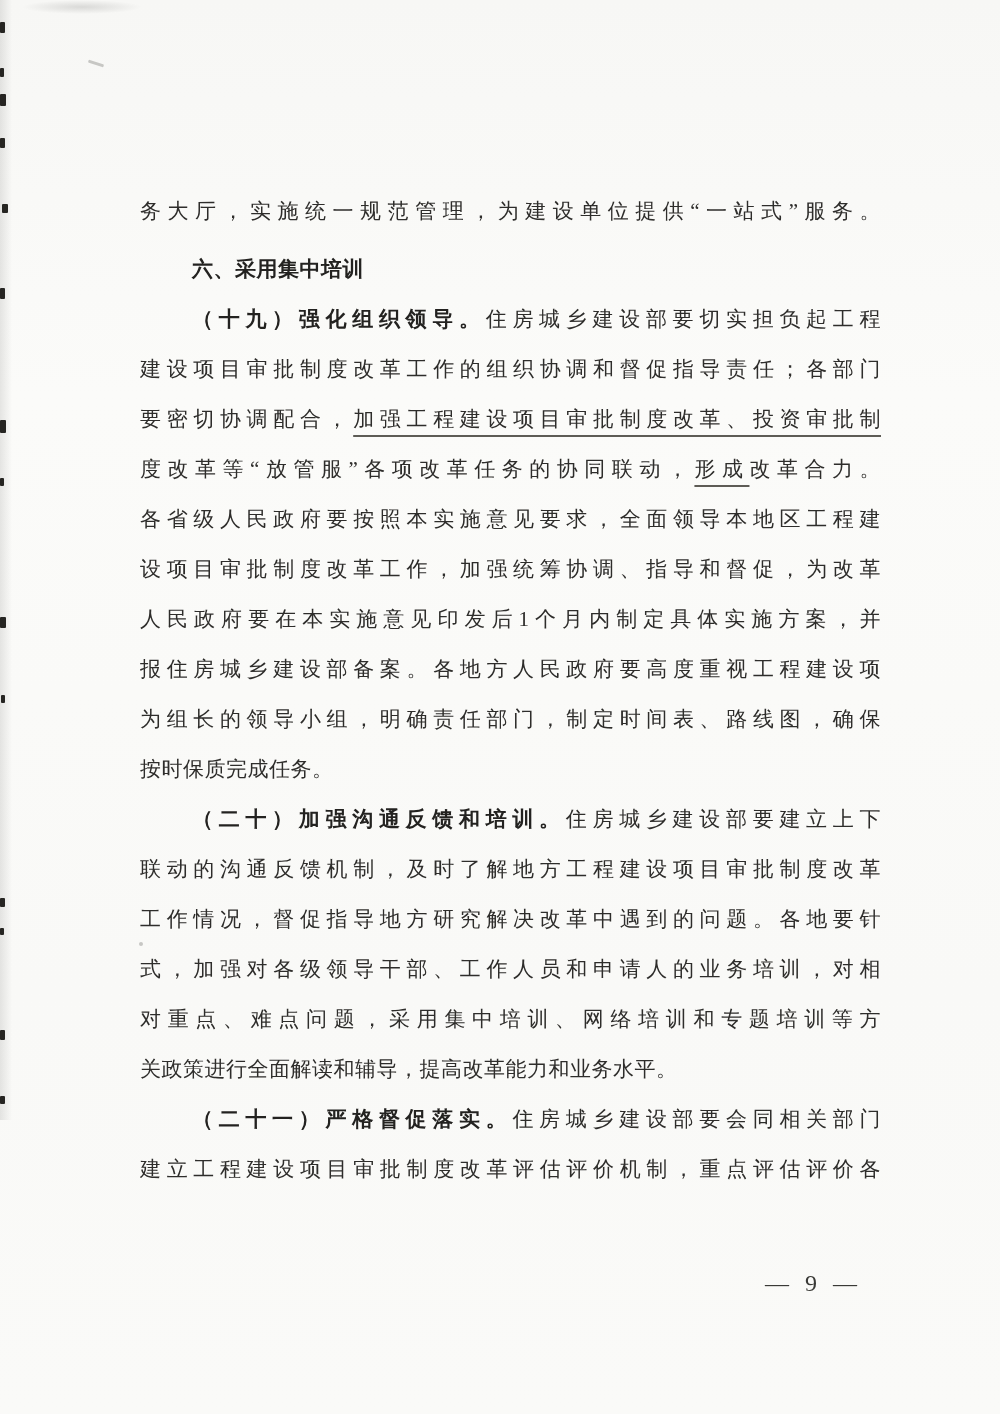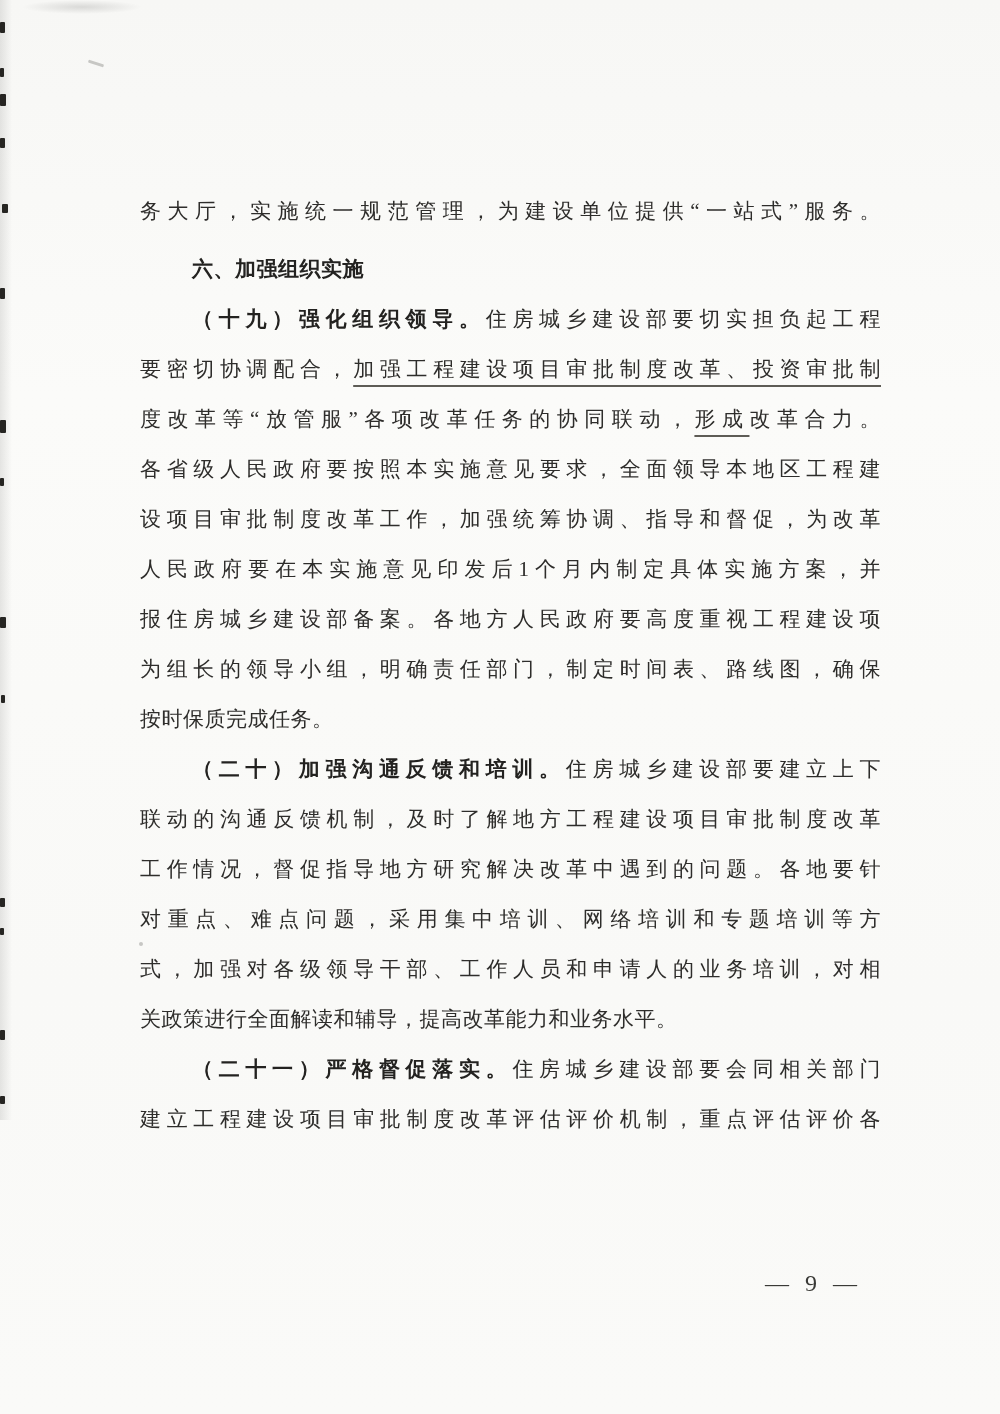--- a/index.html
+++ b/index.html
@@ -75,35 +75,36 @@
     <i style="left:0;top:898px;width:5px;height:9px;"></i>
     <i style="left:0;top:928px;width:4px;height:7px;"></i>
     <i style="left:0;top:1030px;width:5px;height:10px;"></i>
     <i style="left:0;top:1096px;width:5px;height:8px;"></i>
     <i class="f" style="left:88px;top:62px;width:16px;height:3px;transform:rotate(18deg);"></i>
     <i class="f" style="left:139px;top:942px;width:4px;height:4px;border-radius:50%;"></i>
   </div>
 
   <div class="text-col" id="text-column">
       <div class="line"><span>务大厅，实施统一规范管理，为建设单位提供“一站式”服务。</span></div>
-      <div class="line heading"><span class="b">六、加强组织实施</span></div>
+      <div class="line heading"><span class="b">六、采用集中培训</span></div>
       <div class="line indent"><span class="b">（十九）强化组织领导。</span><span>住房城乡建设部要切实担负起工程</span></div>
+      <div class="line"><span>建设项目审批制度改革工作的组织协调和督促指导责任；各部门</span></div>
       <div class="line"><span>要密切协调配合，</span><span class="u">加强工程建设项目审批制度改革、投资审批制</span></div>
       <div class="line"><span>度改革等“放管服”各项改革任务的协同联动，</span><span class="u">形成</span><span>改革合力。</span></div>
       <div class="line"><span>各省级人民政府要按照本实施意见要求，全面领导本地区工程建</span></div>
       <div class="line"><span>设项目审批制度改革工作，加强统筹协调、指导和督促，为改革</span></div>
       <div class="line"><span>人民政府要在本实施意见印发后1个月内制定具体实施方案，并</span></div>
       <div class="line"><span>报住房城乡建设部备案。各地方人民政府要高度重视工程建设项</span></div>
       <div class="line"><span>为组长的领导小组，明确责任部门，制定时间表、路线图，确保</span></div>
       <div class="line left"><span>按时保质完成任务。</span></div>
       <div class="line indent"><span class="b">（二十）加强沟通反馈和培训。</span><span>住房城乡建设部要建立上下</span></div>
       <div class="line"><span>联动的沟通反馈机制，及时了解地方工程建设项目审批制度改革</span></div>
       <div class="line"><span>工作情况，督促指导地方研究解决改革中遇到的问题。各地要针</span></div>
+      <div class="line"><span>式，加强对各级领导干部、工作人员和申请人的业务培训，对相</span></div>
       <div class="line"><span>对重点、难点问题，采用集中培训、网络培训和专题培训等方</span></div>
-      <div class="line"><span>式，加强对各级领导干部、工作人员和申请人的业务培训，对相</span></div>
       <div class="line left"><span>关政策进行全面解读和辅导，提高改革能力和业务水平。</span></div>
       <div class="line indent"><span class="b">（二十一）严格督促落实。</span><span>住房城乡建设部要会同相关部门</span></div>
       <div class="line"><span>建立工程建设项目审批制度改革评估评价机制，重点评估评价各</span></div>
     </div>
 
   <div class="page-number">— 9 —</div>
 
 
 </div>
 

